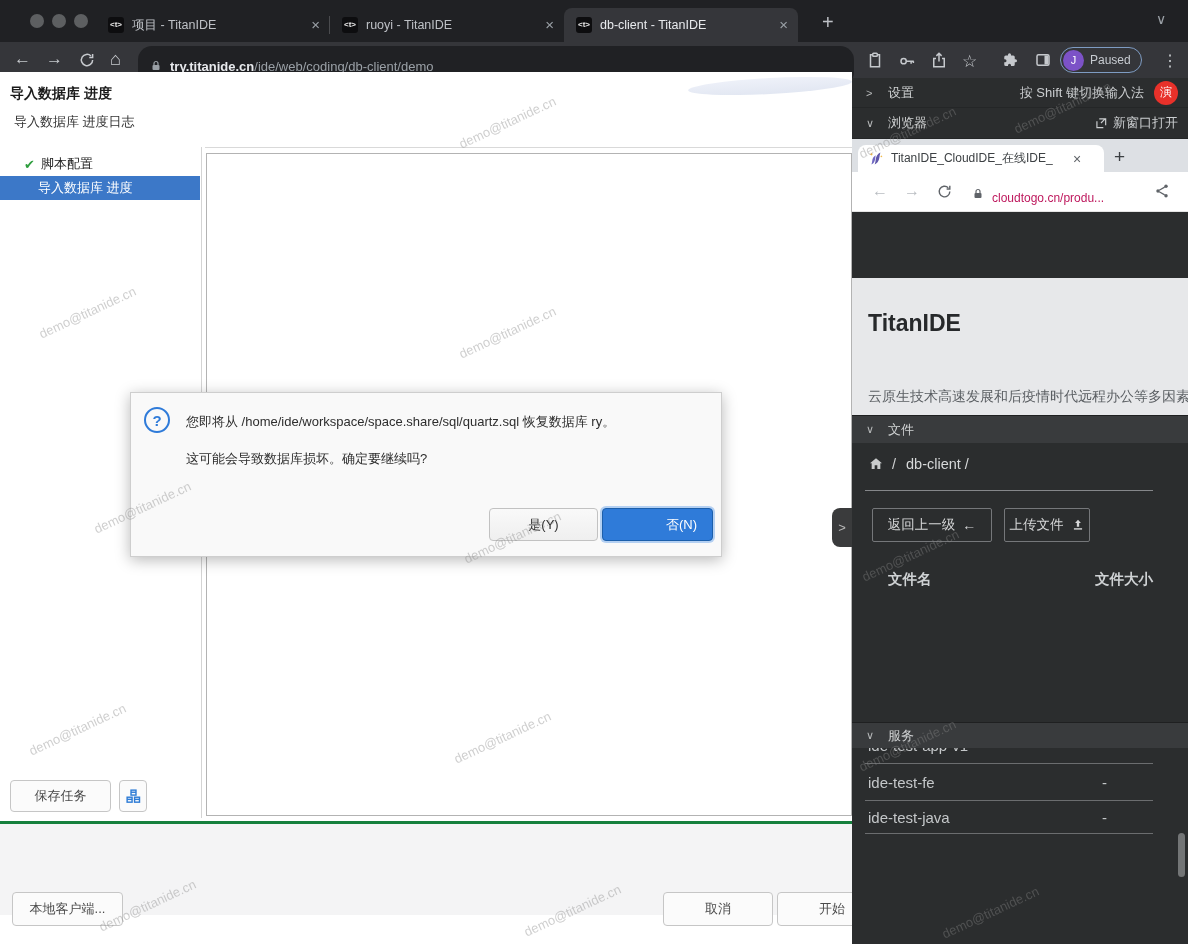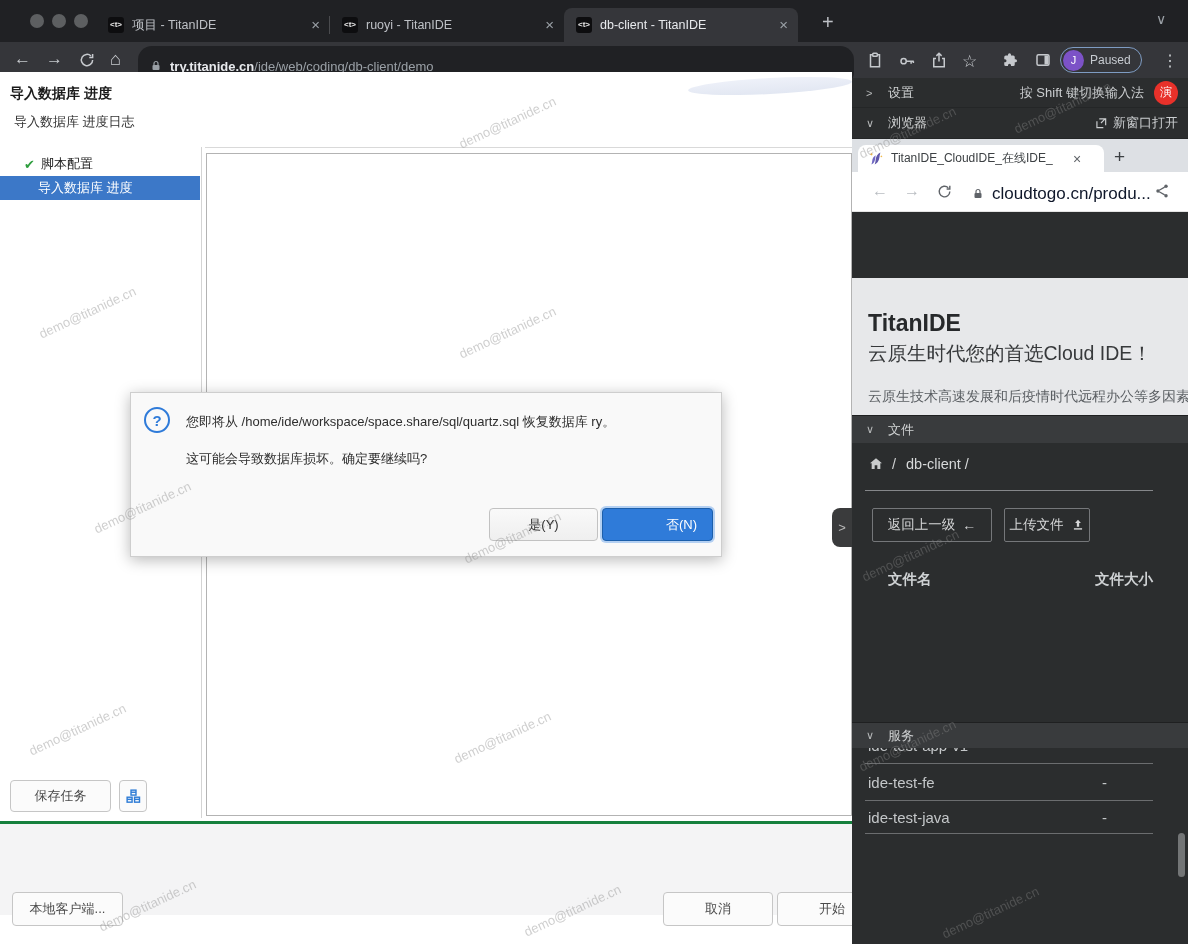--- a/index.html
+++ b/index.html
@@ -90,21 +90,21 @@
 
   
   .emb-tabstrip { position:absolute; left:0; top:61px; width:336px; height:33px; background:#dde0e4; }
   .emb-tab { position:absolute; left:6px; top:6px; width:246px; height:27px; background:#fff; border-radius:8px 8px 0 0;
              display:flex; align-items:center; padding:0 8px 0 10px; }
   .emb-tab-title { font-size:12px; color:#3c4043; white-space:nowrap; overflow:hidden; width:178px; margin-left:7px; }
   .emb-close { color:#5f6368; font-size:14px; margin-left:4px; }
   .emb-plus { position:absolute; left:262px; top:8px; color:#3c4043; font-size:19px; line-height:20px; }
   .emb-toolbar { position:absolute; left:0; top:94px; width:336px; height:40px; background:#fff; border-bottom:1px solid #e4e4e4; }
   .emb-nav { position:absolute; top:10px; font-size:16px; }
-  .emb-url { position:absolute; left:140px; top:12px; font-size:17px; color:#0f172a; white-space:nowrap; }
+  .emb-url { position:absolute; left:140px; top:19px; font-size:12px; color:#be185d; white-space:nowrap; }
   .emb-logo-sec { position:absolute; left:0; top:134px; width:336px; height:66px; background:#fff; }
   .brand-name { position:absolute; left:70px; top:16px; font-size:20px; color:#8d949b; letter-spacing:4px; }
   .brand-sub { position:absolute; left:72px; top:42px; font-size:8.5px; color:#b3b9bf; letter-spacing:2.5px; }
   .emb-promo { position:absolute; left:0; top:200px; width:336px; height:137px; background:#e7e8ea; overflow:hidden;padding-left:24px; }
   .promo-h1 { position:absolute; left:16px; top:32px; font-size:23px; font-weight:bold; color:#27292b; }
   .promo-h2 { position:absolute; left:16px; top:62px; font-size:19.5px; color:#37393b; white-space:nowrap; }
   .promo-p { position:absolute; left:16px; top:110px; font-size:14px; color:#5a5e62; white-space:nowrap; }
 
   .section-head { position:absolute; left:0; width:336px; height:28px; background:#393b3d; border-top:1px solid #1f2021;
                   display:flex; align-items:center; color:#d0d2d3; font-size:13px; z-index:2; }
@@ -320,21 +320,20 @@
         <svg width="16" height="16" viewBox="0 0 24 24" fill="#5f6368">
             <circle cx="18" cy="5" r="2.6"></circle>
             <circle cx="6" cy="12" r="2.6"></circle>
             <circle cx="18" cy="19" r="2.6"></circle>
             <path d="M7.8 10.9 16 6.2M7.8 13.1 16 17.8" stroke="#5f6368" stroke-width="1.8"></path>
           </svg>
       </span>
     </div>
     <div class="emb-promo">
       <div class="promo-h1">TitanIDE</div>
-      <div class="promo-h2">云原生时代您的首选Cloud IDE！</div>
       <div class="promo-p">云原生技术高速发展和后疫情时代远程办公等多因素</div>
     </div>
 
     <div class="section-head" style="top:337px">
       <span class="chev">∨</span>
       <span class="sec-label">文件</span>
     </div>
     <div class="breadcrumb">
       <svg viewBox="0 0 24 24">
           <path d="M12 3.5 21 11h-2.5v8.5h-4.5v-5.5h-4v5.5H5.5V11H3z" fill="#c9cbcc"></path>

